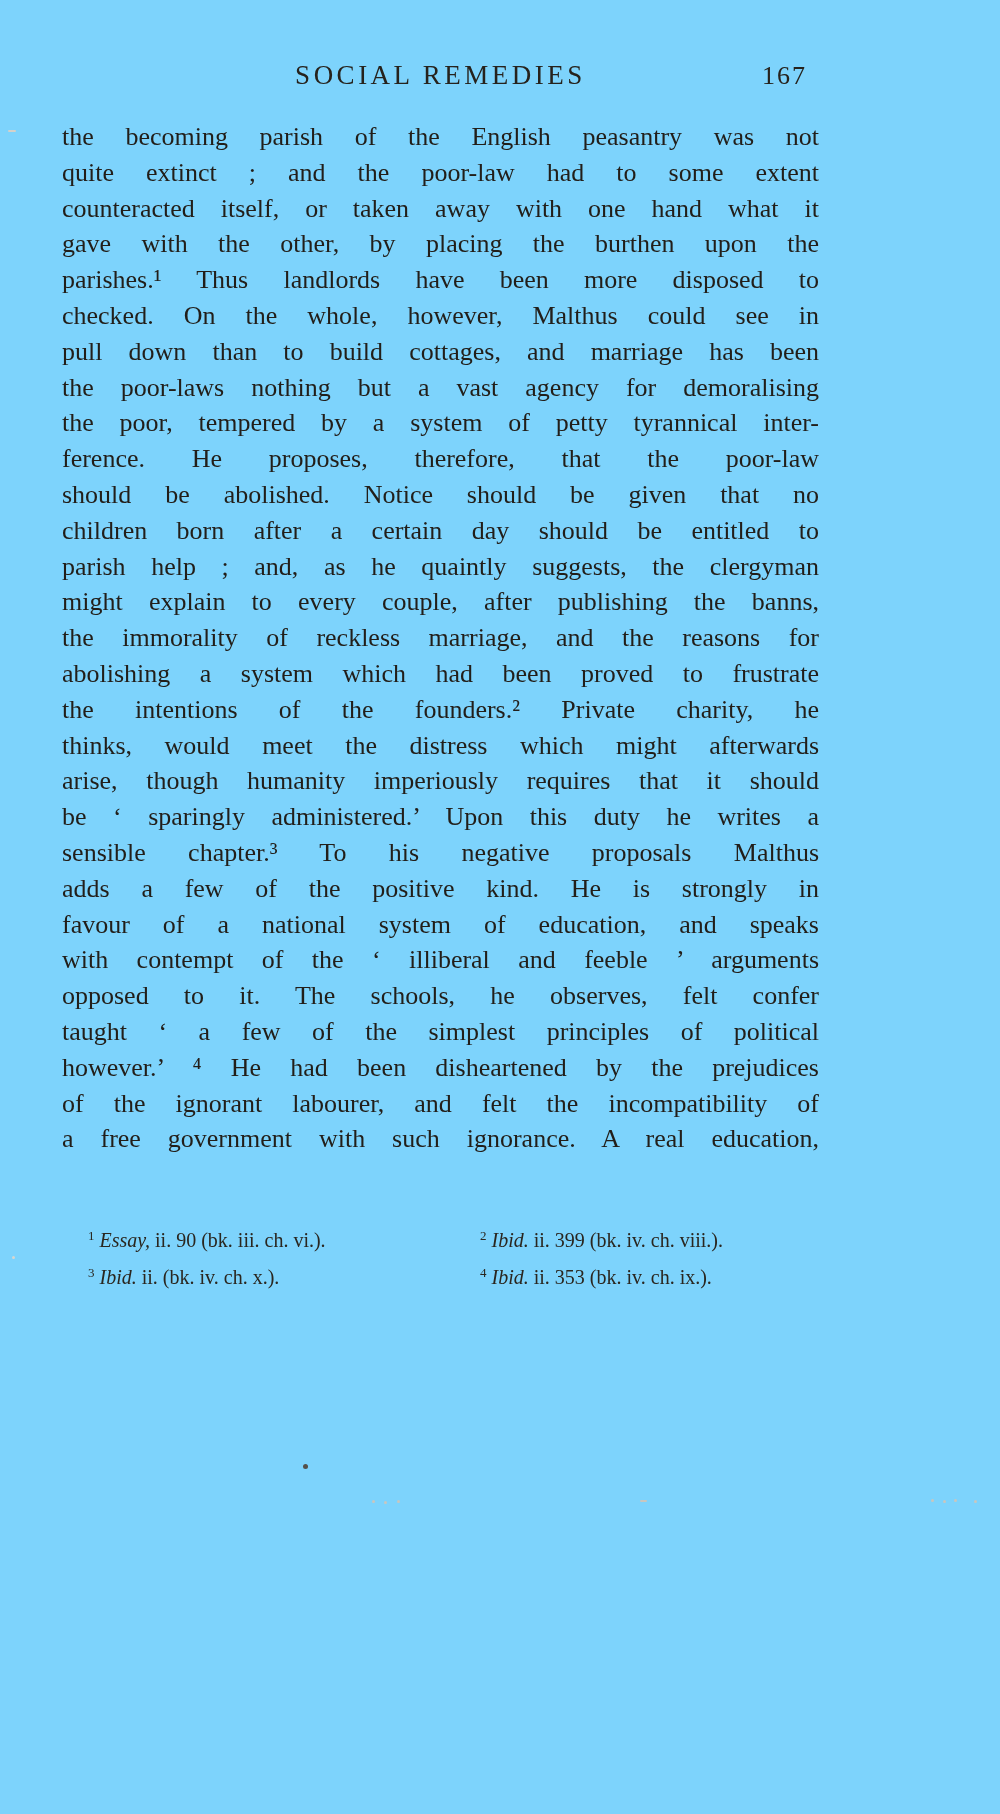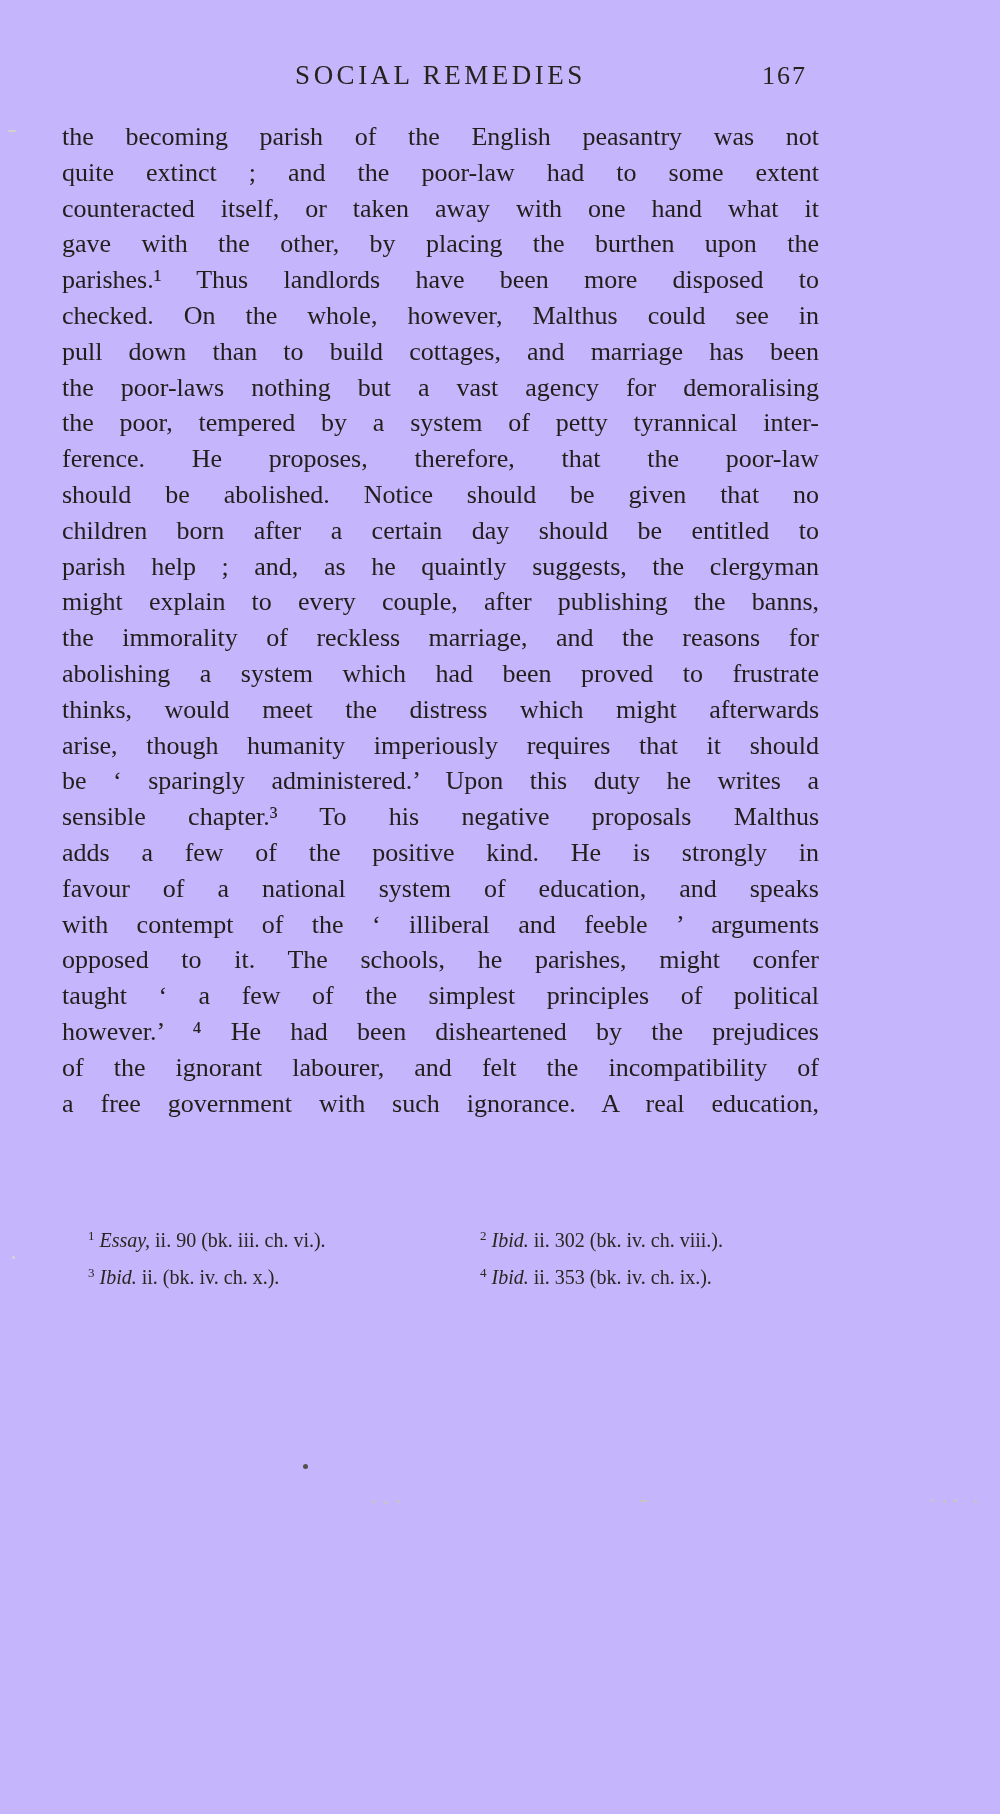--- a/index.html
+++ b/index.html
@@ -9,21 +9,21 @@
     height: 1814px;
     background: #fbfaf6;
     font-family: "Liberation Serif", "DejaVu Serif", serif;
     color: #221e19;
     position: relative;
     overflow: hidden;
   }
   .page {
     position: absolute;
     inset: 0;
-    background: #c4b5fd;
+    background: #7dd3fc;
   }
   
   .header {
     position: absolute;
     left: 62px;
     top: 60px;
     width: 757px;
     height: 36px;
   }
   .header-title {
@@ -119,40 +119,41 @@
     <div class="tl">pull down than to build cottages, and marriage has been</div>
     <div class="tl">the poor-laws nothing but a vast agency for demoralising</div>
     <div class="tl">the poor, tempered by a system of petty tyrannical inter-</div>
     <div class="tl">ference. He proposes, therefore, that the poor-law</div>
     <div class="tl">should be abolished. Notice should be given that no</div>
     <div class="tl">children born after a certain day should be entitled to</div>
     <div class="tl">parish help ; and, as he quaintly suggests, the clergyman</div>
     <div class="tl">might explain to every couple, after publishing the banns,</div>
     <div class="tl">the immorality of reckless marriage, and the reasons for</div>
     <div class="tl">abolishing a system which had been proved to frustrate</div>
+    <div class="tl">the intentions of the founders.² Private charity, he</div>
     <div class="tl">thinks, would meet the distress which might afterwards</div>
     <div class="tl">arise, though humanity imperiously requires that it should</div>
     <div class="tl">be ‘ sparingly administered.’ Upon this duty he writes a</div>
     <div class="tl">sensible chapter.³ To his negative proposals Malthus</div>
     <div class="tl">adds a few of the positive kind. He is strongly in</div>
     <div class="tl">favour of a national system of education, and speaks</div>
     <div class="tl">with contempt of the ‘ illiberal and feeble ’ arguments</div>
-    <div class="tl">opposed to it. The schools, he parishes, might confer</div>
+    <div class="tl">opposed to it. The schools, he observes, felt confer</div>
     <div class="tl">taught ‘ a few of the simplest principles of political</div>
     <div class="tl">however.’ ⁴ He had been disheartened by the prejudices</div>
     <div class="tl">of the ignorant labourer, and felt the incompatibility of</div>
     <div class="tl">a free government with such ignorance. A real education,</div>
   </div>
 
   <div class="footnotes">
     <div class="fn left">
       <sup>1</sup><span class="cite">Essay,</span><span> ii. 90 (bk. iii. ch. vi.).</span>
     </div>
     <div class="fn right">
-      <sup>2</sup><span class="cite">Ibid.</span><span> ii. 302 (bk. iv. ch. viii.).</span>
+      <sup>2</sup><span class="cite">Ibid.</span><span> ii. 399 (bk. iv. ch. viii.).</span>
     </div>
     <div class="fn left">
       <sup>3</sup><span class="cite">Ibid.</span><span> ii. (bk. iv. ch. x.).</span>
     </div>
     <div class="fn right">
       <sup>4</sup><span class="cite">Ibid.</span><span> ii. 353 (bk. iv. ch. ix.).</span>
     </div>
   </div>
 
   <div class="speck dark"></div>

